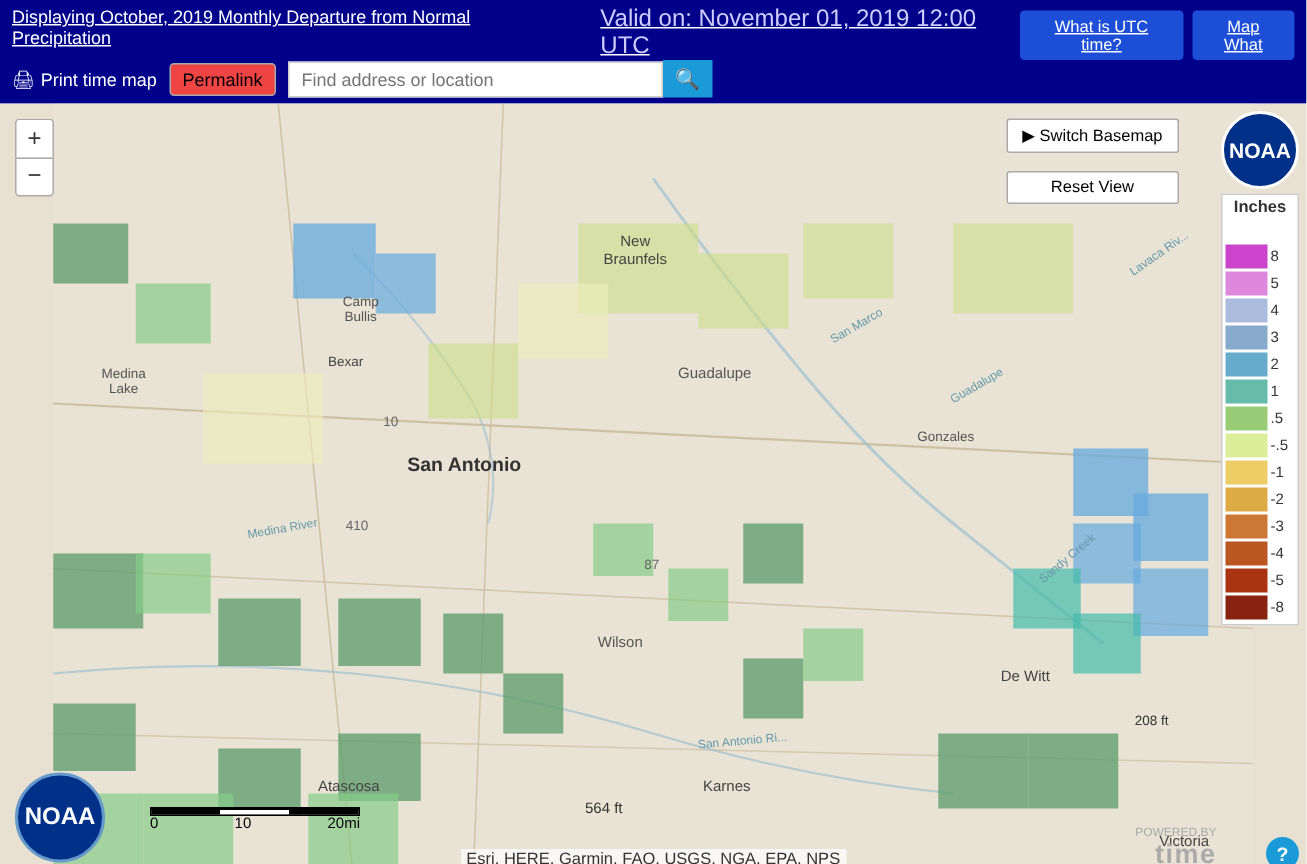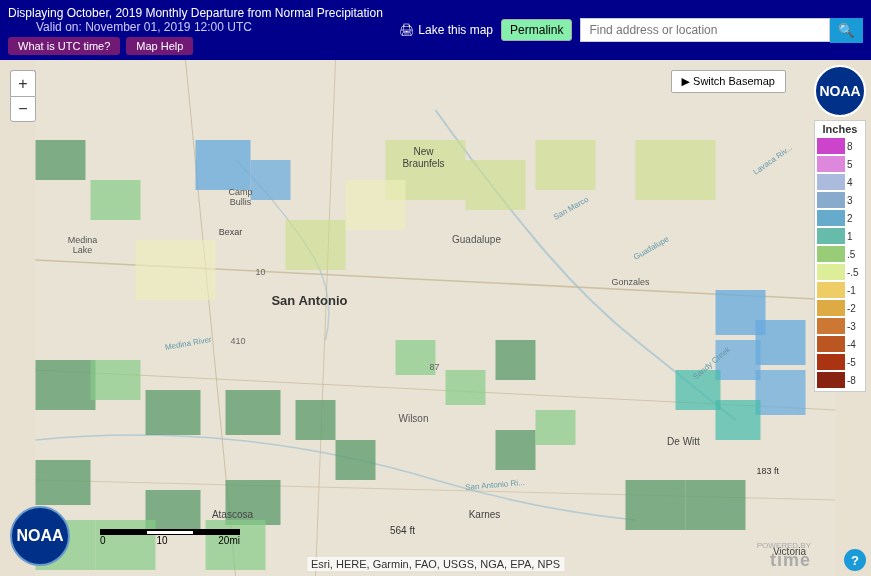--- a/index.html
+++ b/index.html
@@ -9,27 +9,27 @@
       background: #00008B;
       color: white;
       padding: 4px 8px;
       display: flex;
       align-items: center;
       justify-content: space-between;
       flex-wrap: wrap;
       min-height: 60px;
     }
 
-    #header-left { display: flex; flex-direction: column; gap: 0; }
+    #header-left { display: flex; flex-direction: row; gap: 0; text-decoration: underline; }
     #header-title { font-size: 12px; color: #ffffff; }
-    #header-valid { font-size: 12px; color: #ccccff; margin-left: 28px; }
+    #header-valid { font-size: 16px; color: #ccccff; margin-left: 28px; }
     #header-buttons { display: flex; gap: 6px; margin-top: 3px; }
 
     .header-btn {
-      background: #701a75;
+      background: #1d4ed8;
       color: white;
       border: none;
       padding: 3px 10px;
       border-radius: 3px;
       cursor: pointer;
       font-size: 11px;
     }
 
     #header-right { display: flex; align-items: center; gap: 8px; }
 
@@ -38,21 +38,21 @@
       border: none;
       color: white;
       cursor: pointer;
       display: flex;
       align-items: center;
       gap: 4px;
       font-size: 12px;
     }
 
     #permalink-btn {
-      background: #86efac;
+      background: #ef4444;
       border: 1px solid #aaa;
       padding: 3px 8px;
       border-radius: 3px;
       cursor: pointer;
       font-size: 12px;
       color: #000;
     }
 
     #search-container { display: flex; align-items: center; }
     #search-input {
@@ -164,21 +164,21 @@
       background: white;
       border: 1px solid #ccc;
       z-index: 10;
       padding: 2px;
     }
     #legend-title {
       text-align: center;
       font-size: 11px;
       font-weight: bold;
       color: #333;
-      margin-bottom: 2px;
+      margin-bottom: 18px;
     }
     .legend-item {
       display: flex;
       align-items: center;
       gap: 2px;
       height: 18px;
     }
     .legend-color {
       width: 28px;
       height: 16px;
@@ -311,27 +311,27 @@
   </style>
 </head>
 <body>
 
 <div id="header">
   <div id="header-left">
     <div id="header-title">Displaying October, 2019 Monthly Departure from Normal Precipitation</div>
     <div id="header-valid">Valid on: November 01, 2019 12:00 UTC</div>
     <div id="header-buttons">
       <button class="header-btn">What is UTC time?</button>
-      <button class="header-btn">Map Help</button>
+      <button class="header-btn">Map What</button>
     </div>
   </div>
   <div id="header-right">
     <button id="print-btn">
       <span>🖨</span>
-      <span>Lake this map</span>
+      <span>Print time map</span>
     </button>
     <button id="permalink-btn">Permalink</button>
     <div id="search-container">
       <input id="search-input" type="text" placeholder="Find address or location" style="">
       <button id="search-btn">
         <span>🔍</span>
       </button>
     </div>
   </div>
 </div>
@@ -424,20 +424,21 @@
     <text x="720" y="115" font-size="8" fill="#6699aa" font-family="Arial" transform="rotate(-35, 720, 115)">Lavaca Riv...</text>
   </svg>
 
   <div id="zoom-controls">
     <button class="zoom-btn">+</button>
     <button class="zoom-btn">−</button>
   </div>
 
   <div id="map-controls">
     <button id="switch-basemap-btn">▶ Switch Basemap</button>
+    <button id="reset-view-btn">Reset View</button>
   </div>
 
   <div id="noaa-logo">
     <span id="noaa-text">NOAA</span>
   </div>
 
   <div id="legend">
     <div id="legend-title">Inches</div>
     <div id="legend-items">
         <div class="legend-item">
@@ -503,21 +504,21 @@
     <div id="scale-line"></div>
     <div id="scale-labels">
       <span>0</span>
       <span>10</span>
       <span>20mi</span>
     </div>
   </div>
 
   <div id="scale-ft">564 ft</div>
 
-  <div id="scale-ft2">183 ft</div>
+  <div id="scale-ft2">208 ft</div>
 
   <div id="attribution">Esri, HERE, Garmin, FAO, USGS, NGA, EPA, NPS</div>
 
   <div id="esri-logo">
     <span id="powered-by">POWERED BY</span>
     <span id="esri-text">time</span>
   </div>
 
   <button id="help-btn">?</button>
 

